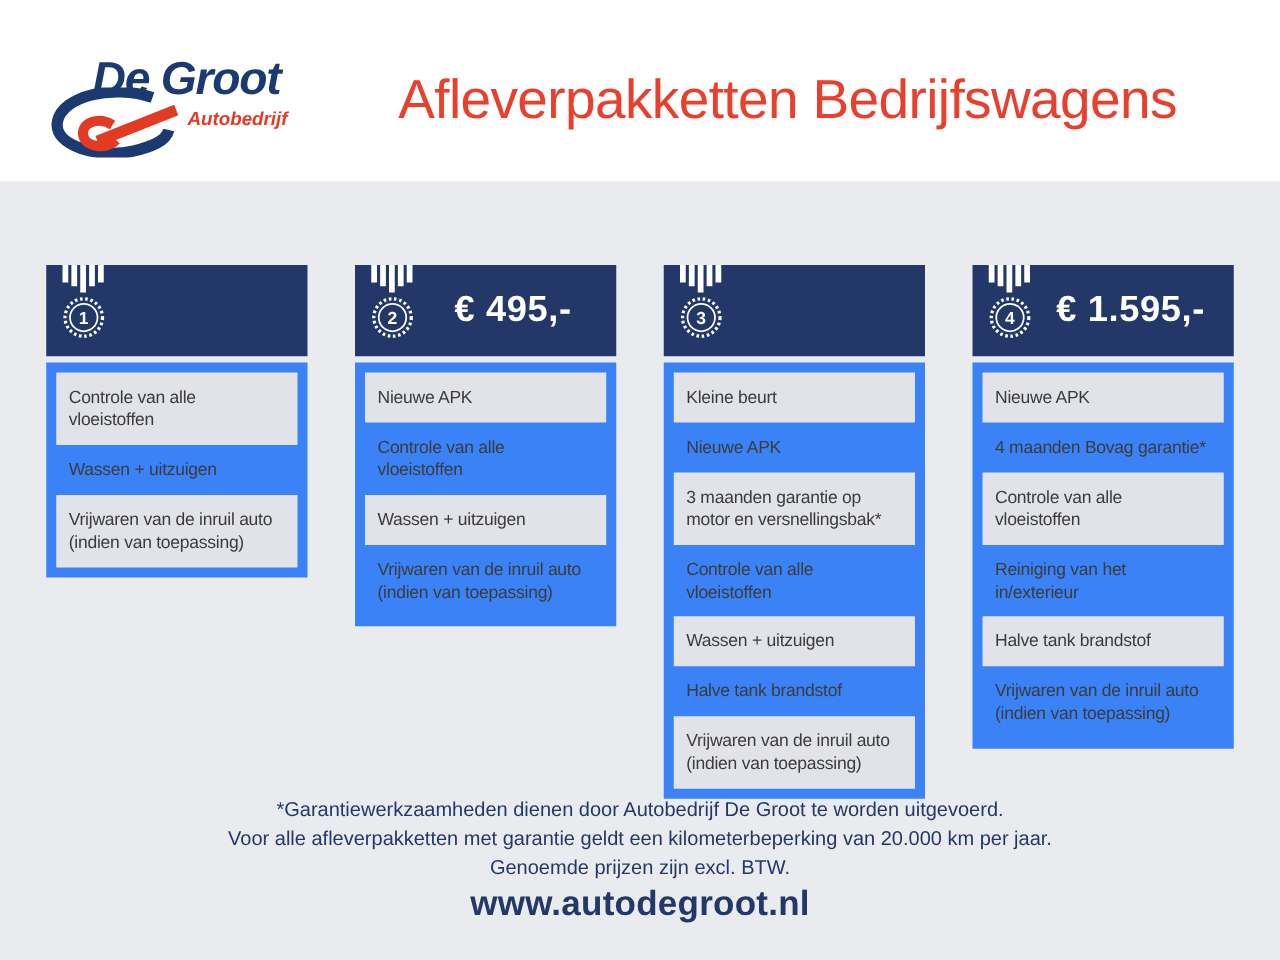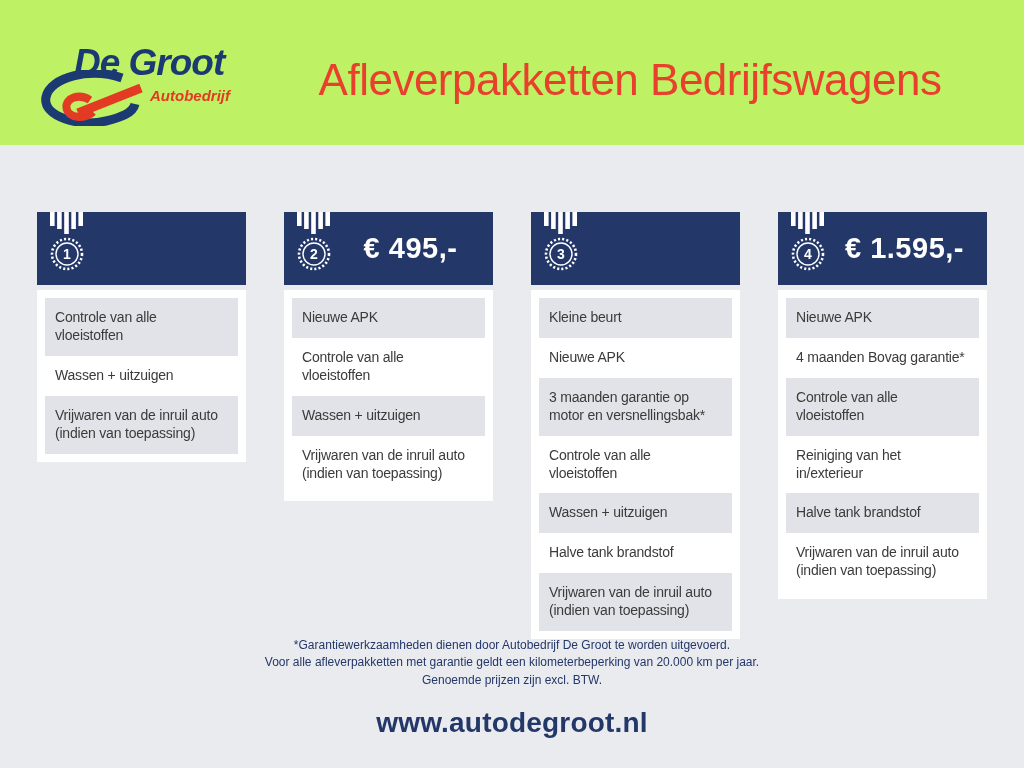--- a/index.html
+++ b/index.html
@@ -8,21 +8,21 @@
     position: relative;
     background: #eaebef;
     font-family: "Liberation Sans", sans-serif;
     overflow: hidden;
   }
 
   
   .topband {
     position: absolute; top: 0; left: 0;
     width: 1024px; height: 145px;
-    background: #bef264;
+    background: #ffffff;
   }
 
   
   .logo { position: absolute; left: 38px; top: 42px; width: 205px; height: 82px; }
   .logo-name {
     position: absolute; left: 36px; top: 0;
     font-size: 37px; font-weight: bold; font-style: italic;
     color: #1b3a72; letter-spacing: -1px; white-space: nowrap;
   }
   .logo-tagline {
@@ -49,34 +49,34 @@
     position: relative; height: 73px;
     background: #233769;
   }
   .medal { position: absolute; left: 10px; top: 0; width: 40px; height: 64px; }
   .price {
     position: absolute; left: 48px; right: 4px; top: 0; bottom: 0;
     display: flex; align-items: center; justify-content: center;
     color: #ffffff; font-weight: bold; font-size: 29px;
     white-space: nowrap; letter-spacing: 0.5px;
   }
-  .card { margin-top: 5px; background: #ffffff; padding: 8px; }
+  .card { margin-top: 5px; background: #3b82f6; padding: 8px; }
   .items { list-style: none; }
   .items li {
     padding: 11px 10px;
     font-size: 14px; line-height: 1.28; color: #3b3b3b;
     letter-spacing: -0.2px;
   }
   .items li:nth-child(odd) { background: #e2e3e8; }
 
   
   .notes {
     position: absolute; top: 637px; left: 0; width: 1024px;
     text-align: center; color: #233769;
-    font-size: 12px; line-height: 1.45;
+    font-size: 16px; line-height: 1.45;
   }
   .website {
     position: absolute; top: 707px; left: 0; width: 1024px;
     text-align: center; color: #233769;
     font-size: 28px; font-weight: bold; letter-spacing: 0.2px;
   }
 </style>
 </head>
 <body>
 

